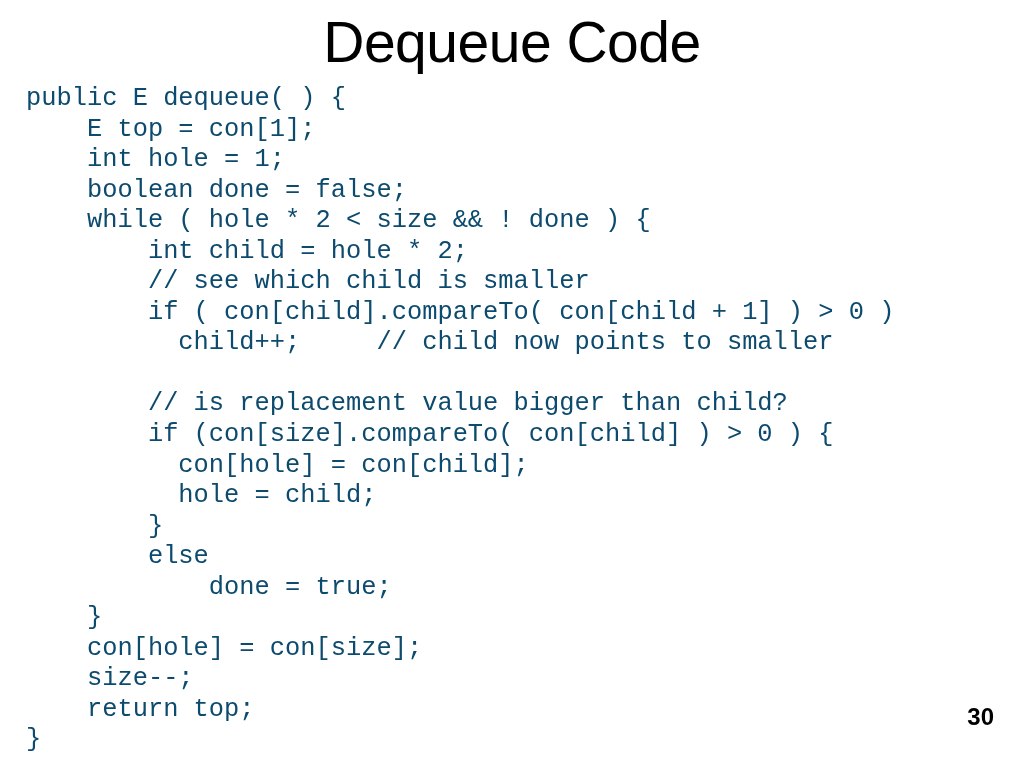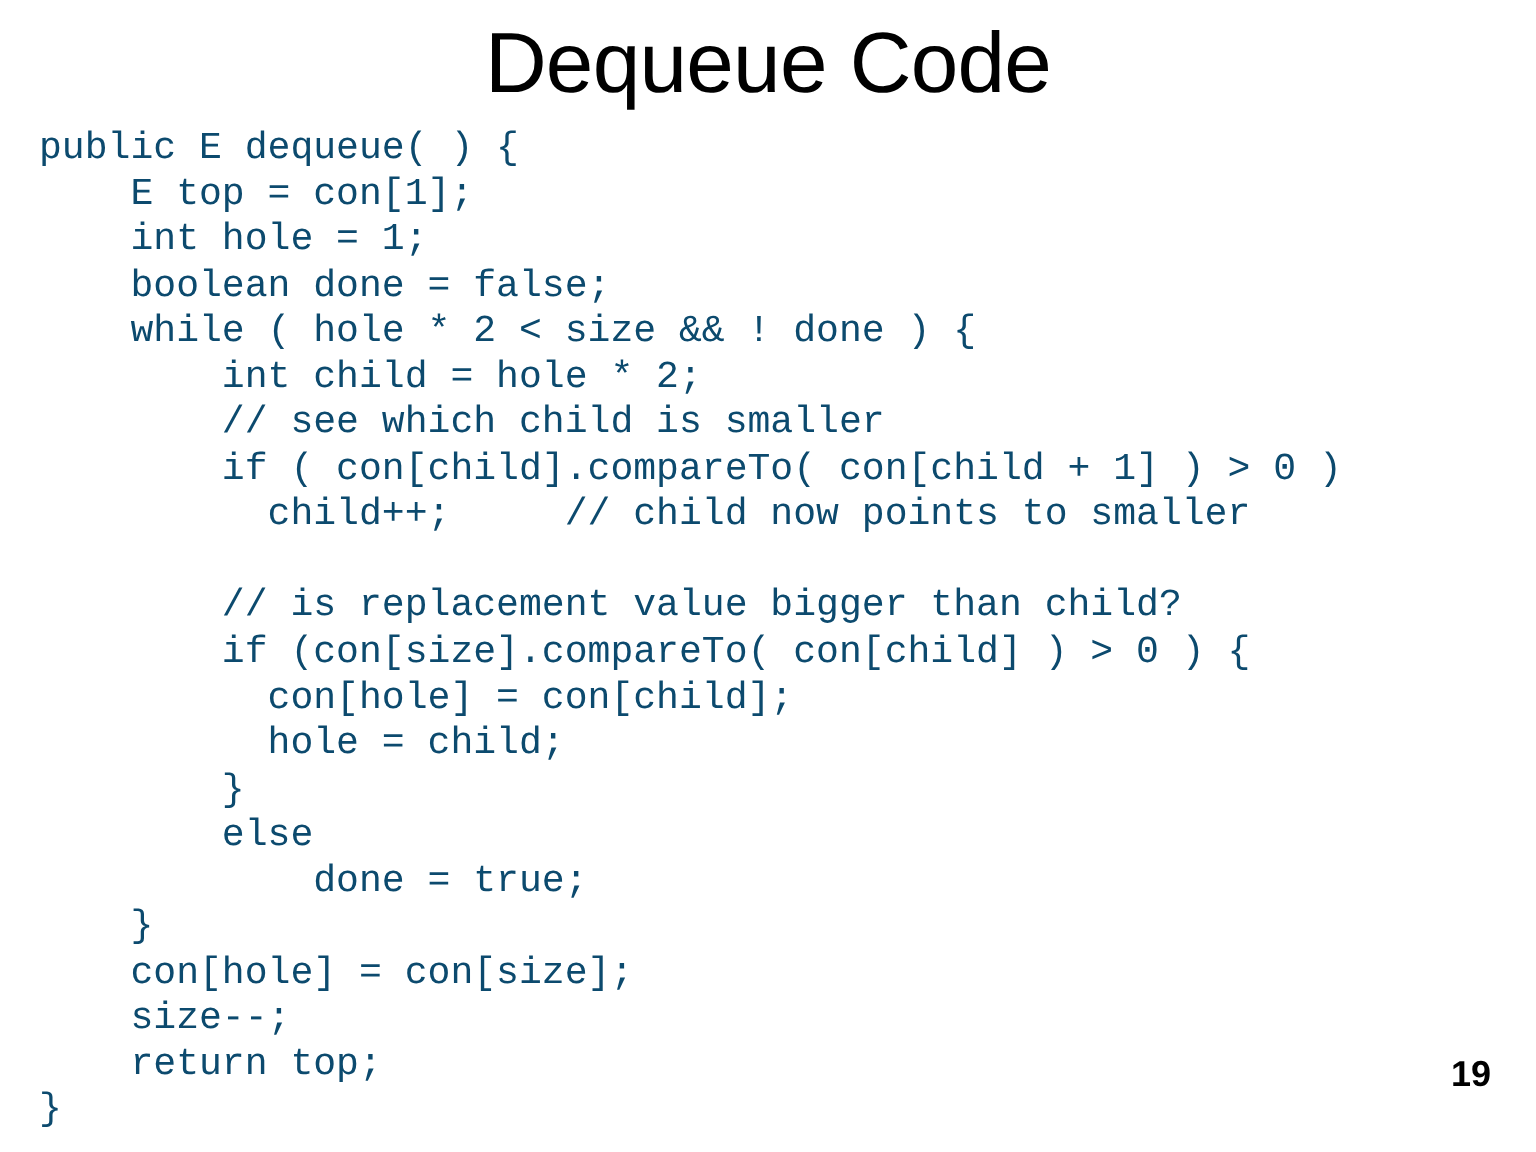--- a/index.html
+++ b/index.html
@@ -65,15 +65,15 @@
 </style>
 </head>
 <body>
 
 <div class="slide">
 
   <div class="slide-title">Dequeue Code</div>
 
   <div class="code-block"><div class="code-line">public E dequeue( ) {</div><div class="code-line">    E top = con[1];</div><div class="code-line">    int hole = 1;</div><div class="code-line">    boolean done = false;</div><div class="code-line">    while ( hole * 2 &lt; size &amp;&amp; ! done ) {</div><div class="code-line">        int child = hole * 2;</div><div class="code-line">        // see which child is smaller</div><div class="code-line">        if ( con[child].compareTo( con[child + 1] ) &gt; 0 )</div><div class="code-line">          child++;     // child now points to smaller</div><div class="code-line">&nbsp;</div><div class="code-line">        // is replacement value bigger than child?</div><div class="code-line">        if (con[size].compareTo( con[child] ) &gt; 0 ) {</div><div class="code-line">          con[hole] = con[child];</div><div class="code-line">          hole = child;</div><div class="code-line">        }</div><div class="code-line">        else</div><div class="code-line">            done = true;</div><div class="code-line">    }</div><div class="code-line">    con[hole] = con[size];</div><div class="code-line">    size--;</div><div class="code-line">    return top;</div><div class="code-line">}</div></div>
 
-  <div class="page-number">19</div>
+  <div class="page-number">30</div>
 
 </div>
 
 </body></html>

